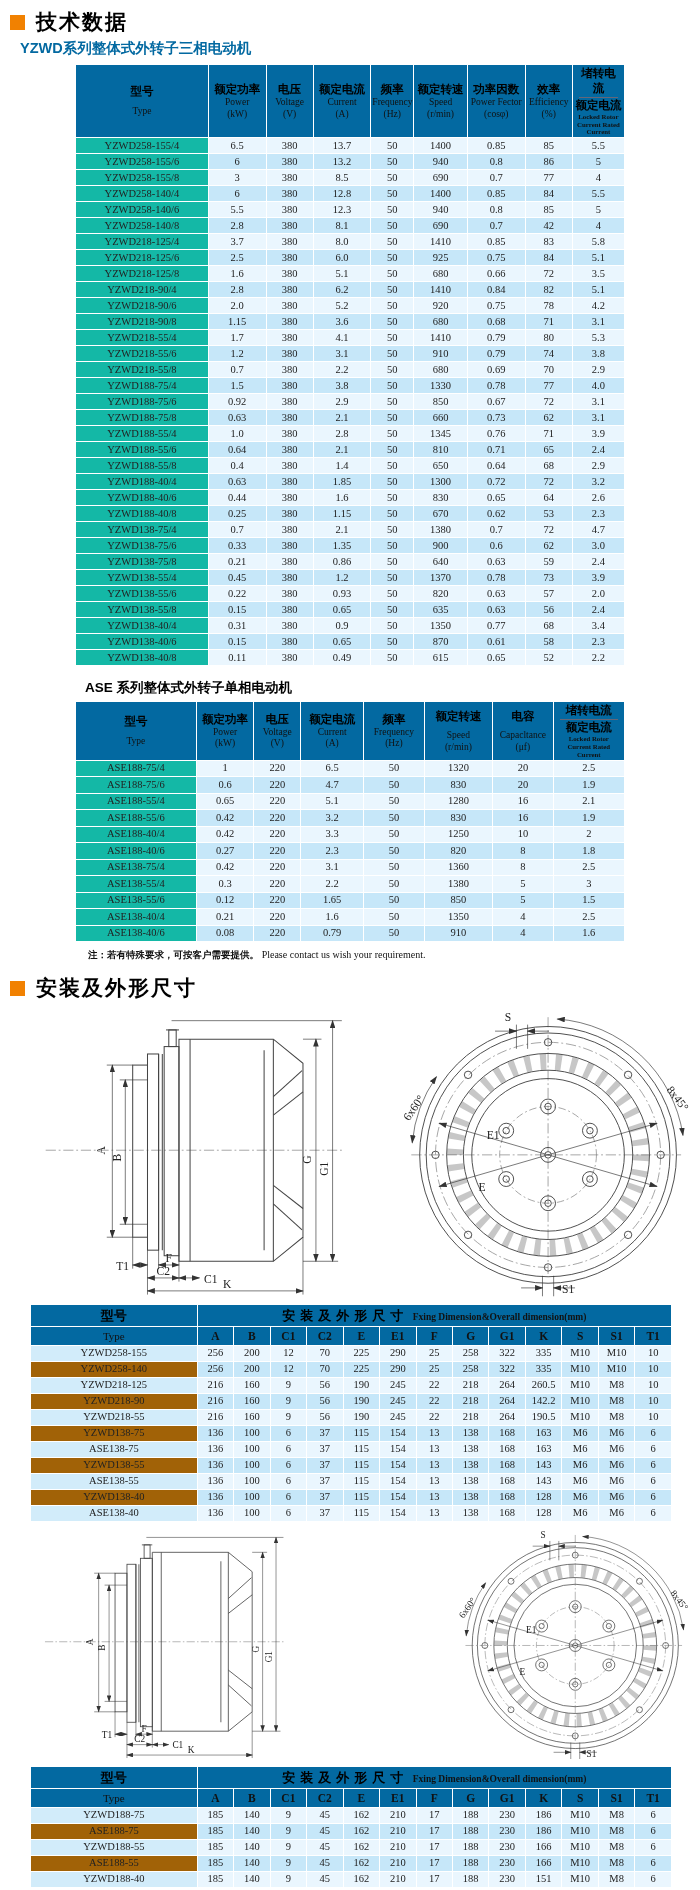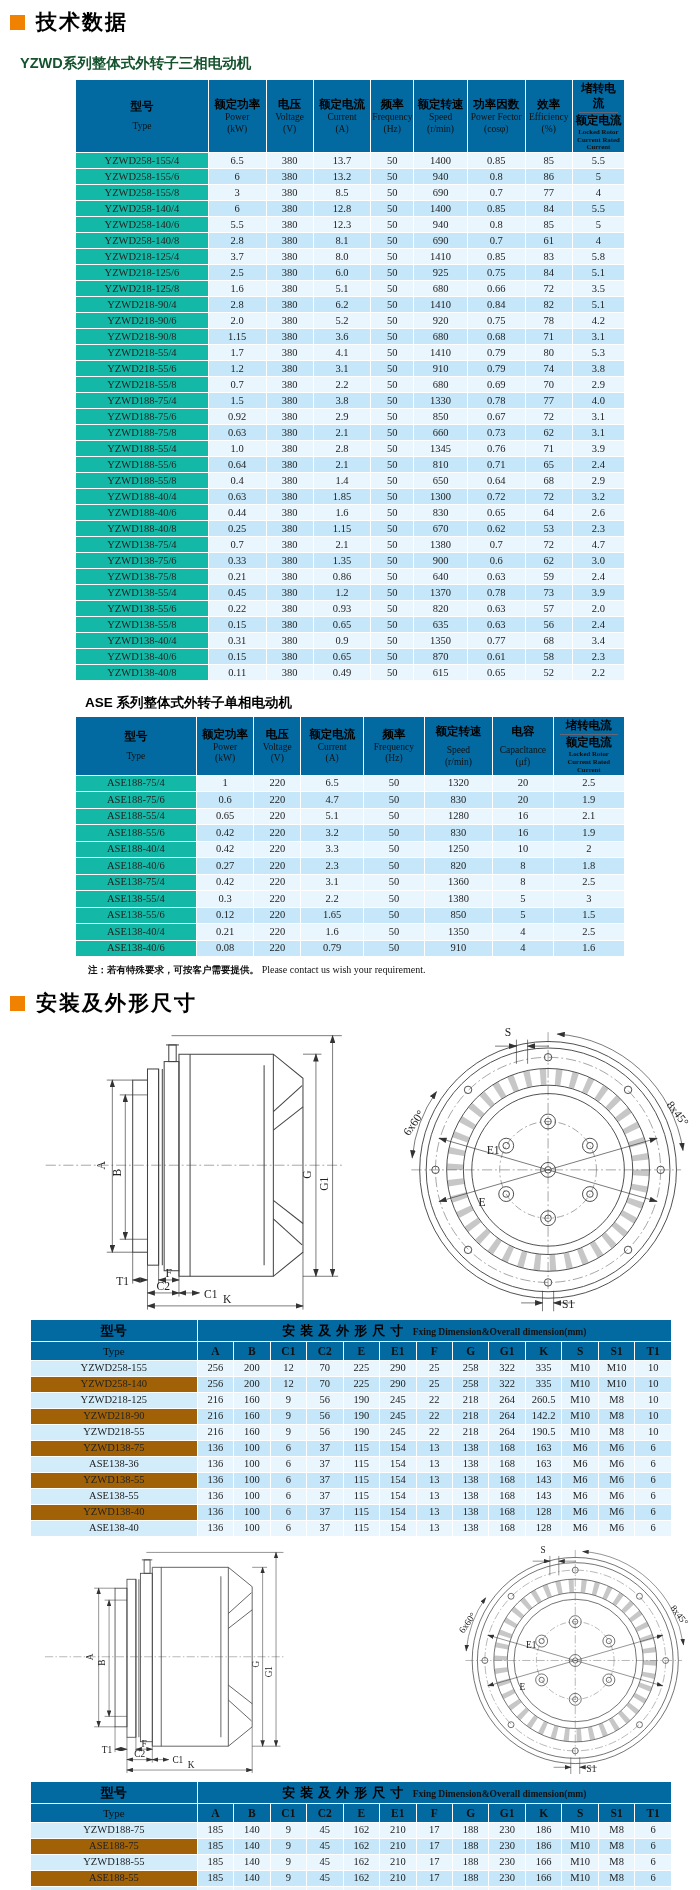--- a/index.html
+++ b/index.html
@@ -1,21 +1,21 @@
 <!DOCTYPE html>
 <html><head>
 <meta charset="utf-8">
 <style>
   *{margin:0;padding:0;box-sizing:border-box}
   html,body{background:#fff}
   body{width:700px;height:1890px;overflow:hidden;font-family:"Liberation Sans",sans-serif;color:#111}
   .sec-head{display:flex;align-items:center;gap:11px;padding:8px 0 0 10px}
   .sq{width:15px;height:15px;background:#f18101;flex:0 0 auto}
   .sec-head h1{font-size:21px;font-weight:900;letter-spacing:2px;color:#000}
-  .sub1{margin:18px 0 6px 20px;font-size:14.5px;font-weight:bold;color:#14532d}
+  .sub1{margin:3px 0 6px 20px;font-size:14.5px;font-weight:bold;color:#0369a1}
   .sub2{margin:13px 0 4px 85px;font-size:13.5px;font-weight:bold;color:#000}
   table{border-collapse:collapse;table-layout:fixed}
   th,td{border:1.5px solid #fff;text-align:center;vertical-align:middle;overflow:hidden}
   thead th{background:#0369a1}
   .spec{width:550px;margin-left:75px}
   .spec thead th{height:46px;padding:1px}
   #t2 thead th{height:54px}
   .spec td{font-family:"Liberation Serif",serif;font-size:10.5px;height:16px;line-height:1;padding:0;color:#222}
   #t2 td{height:16.5px}
   .hcn{font-size:11.5px;font-weight:bold;line-height:1.3;color:#000}
@@ -172,21 +172,21 @@
         <td>5</td>
       </tr>
       <tr class="r-even">
         <td class="mcol">YZWD258-140/8</td>
         <td>2.8</td>
         <td>380</td>
         <td>8.1</td>
         <td>50</td>
         <td>690</td>
         <td>0.7</td>
-        <td>61</td>
+        <td>42</td>
         <td>4</td>
       </tr>
       <tr class="r-odd">
         <td class="mcol">YZWD218-125/4</td>
         <td>3.7</td>
         <td>380</td>
         <td>8.0</td>
         <td>50</td>
         <td>1410</td>
         <td>0.85</td>
@@ -918,21 +918,21 @@
         <td>154</td>
         <td>13</td>
         <td>138</td>
         <td>168</td>
         <td>163</td>
         <td>M6</td>
         <td>M6</td>
         <td>6</td>
       </tr>
       <tr class="r-odd">
-        <td class="mcol">ASE138-36</td>
+        <td class="mcol">ASE138-75</td>
         <td>136</td>
         <td>100</td>
         <td>6</td>
         <td>37</td>
         <td>115</td>
         <td>154</td>
         <td>13</td>
         <td>138</td>
         <td>168</td>
         <td>163</td>

